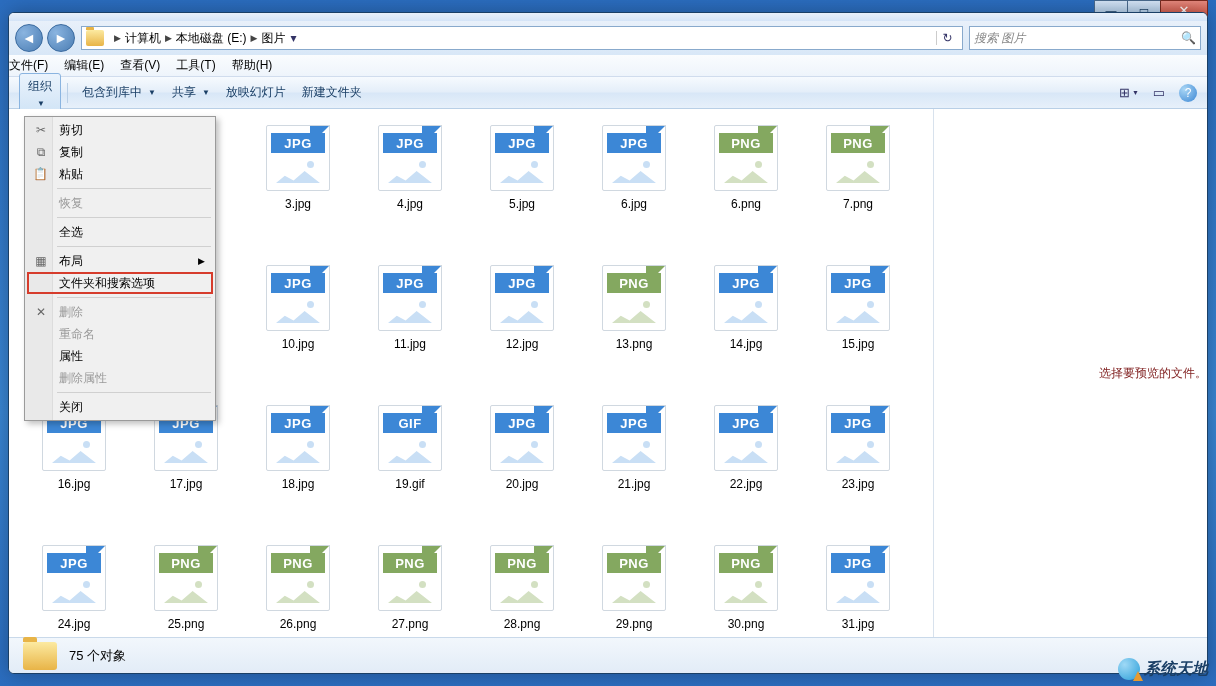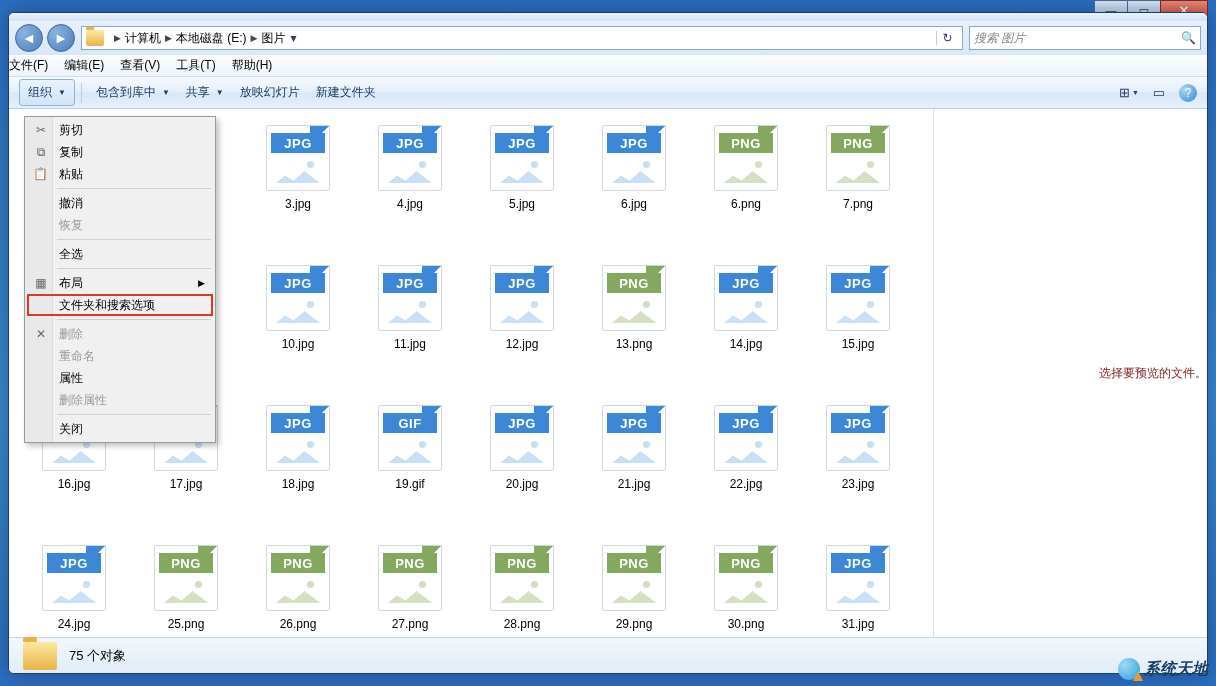--- a/index.html
+++ b/index.html
@@ -27,21 +27,21 @@
 .addr .dd { width: 16px; text-align: center; color: #336; }
 .search { width: 232px; height: 24px; background: #fff; border: 1px solid #88a9cc; display: flex; align-items: center; padding: 0 4px; font-size: 12px; color: #888; font-style: italic; }
 .search .mag { margin-left: auto; font-style: normal; color: #336; }
 
 
 .menubar { height: 22px; background: linear-gradient(to bottom, #fafcfe, #eef4fb); border-bottom: 1px solid #d0dced; display: flex; align-items: center; padding: 0 0; gap: 16px; font-size: 12px; }
 
 
 .toolbar { height: 32px; background: linear-gradient(to bottom, #f6fafe, #e4eef9 48%, #d8e7f7 52%, #e7f0fa); border-bottom: 1px solid #b9cfe6; display: flex; align-items: center; padding: 0 10px; font-size: 12px; color: #1a3f66; position: relative; }
 .toolbar .tbtn { padding: 4px 8px; display: flex; align-items: center; gap: 4px; }
-.toolbar .tbtn.active { border: 1px solid #8ab4e0; background: linear-gradient(to bottom, #eaf3fc, #d1e4f6); border-radius: 3px; }
+.toolbar .tbtn.active { border: 1px solid #8ab4e0; background: linear-gradient(to bottom, #eaf3fc, #d1e4f6); border-radius: 3px; flex-direction: column; }
 .toolbar .dd-caret { font-size: 8px; margin-left: 2px; }
 .toolbar .sep { width: 1px; height: 20px; background: #b9cfe6; margin: 0 6px; }
 .toolbar .right { margin-left: auto; display: flex; align-items: center; gap: 10px; }
 .toolbar .right .icon { width: 20px; height: 18px; display: flex; align-items: center; justify-content: center; font-size: 13px; color: #336; }
 .toolbar .right .help { width: 18px; height: 18px; border-radius: 50%; background: radial-gradient(circle at 30% 30%, #a9d6f5, #3a86d4); color: #fff; font-size: 12px; text-align: center; line-height: 18px; }
 
 
 .body { flex: 1; display: flex; overflow: hidden; position: relative; }
 .filegrid { flex: 1; overflow: auto; padding: 10px 6px 10px 24px; display: flex; flex-wrap: wrap; align-content: flex-start; gap: 24px 30px; background: #fff; }
 .item { width: 82px; display: flex; flex-direction: column; align-items: center; gap: 6px; font-size: 12px; }
@@ -522,23 +522,20 @@
     </div>
   <div class="mi">
       <span class="ico">⧉</span>
       <span>复制</span>
     </div>
   <div class="mi">
       <span class="ico">📋</span>
       <span>粘贴</span>
     </div>
   <div class="msep"></div>
-  <div class="mi">
-      <span>撤消</span>
-    </div>
   <div class="mi disabled">
       <span>恢复</span>
     </div>
   <div class="msep"></div>
   <div class="mi">
       <span>全选</span>
     </div>
   <div class="msep"></div>
   <div class="mi">
       <span class="ico">▦</span>

